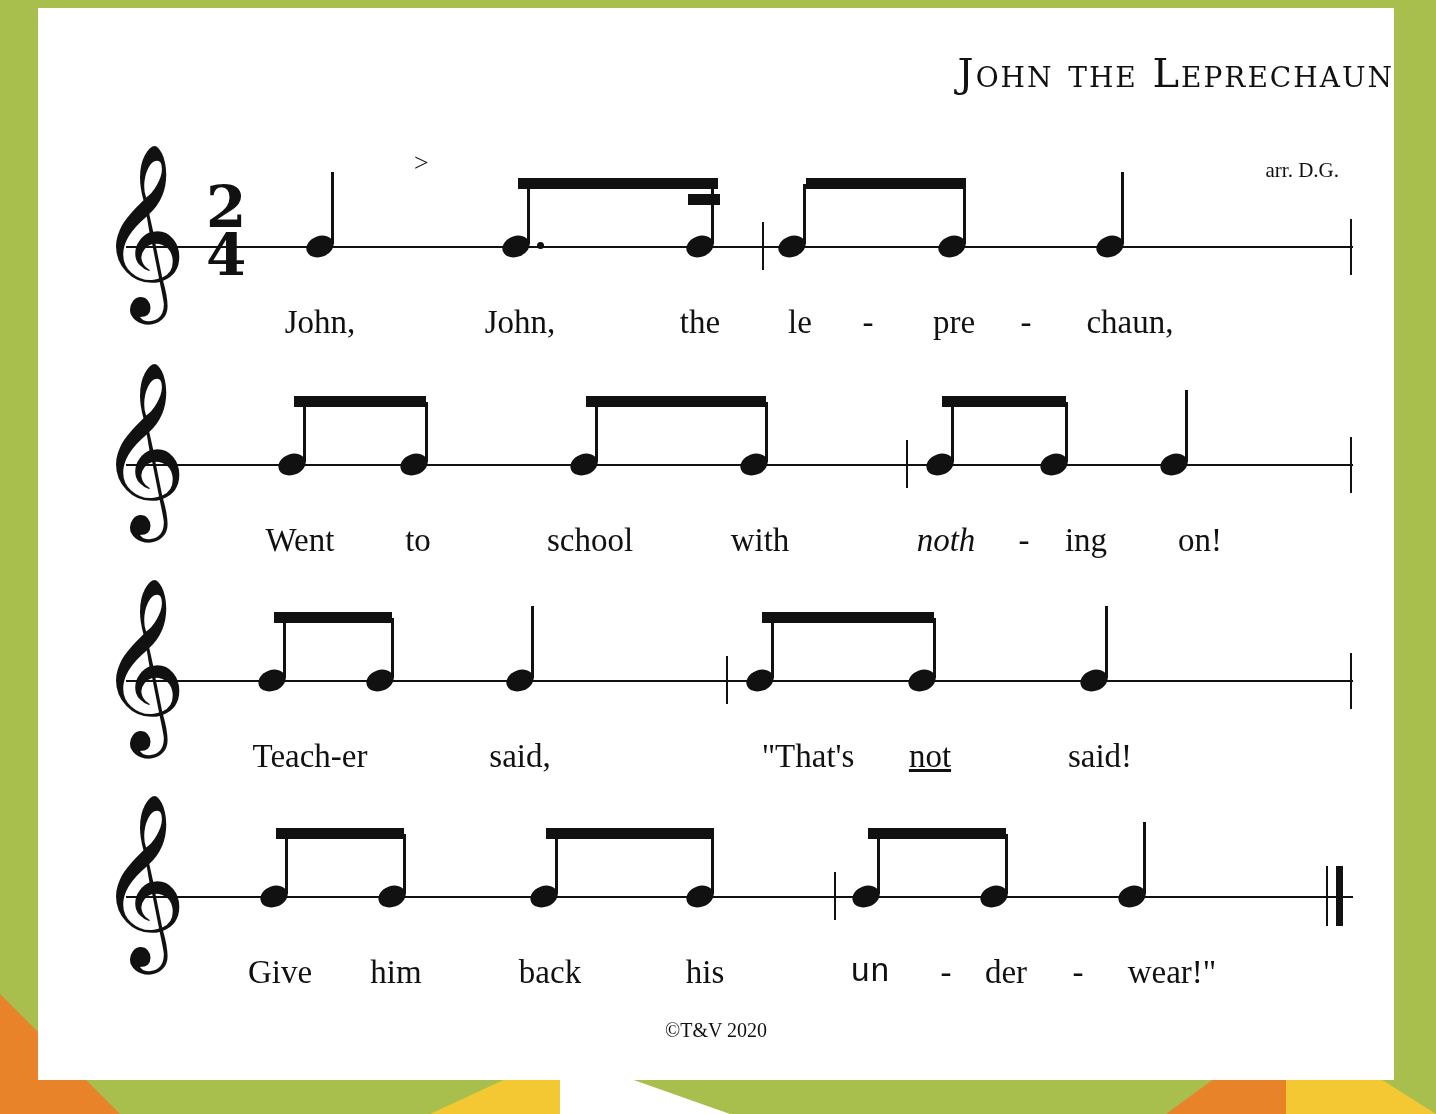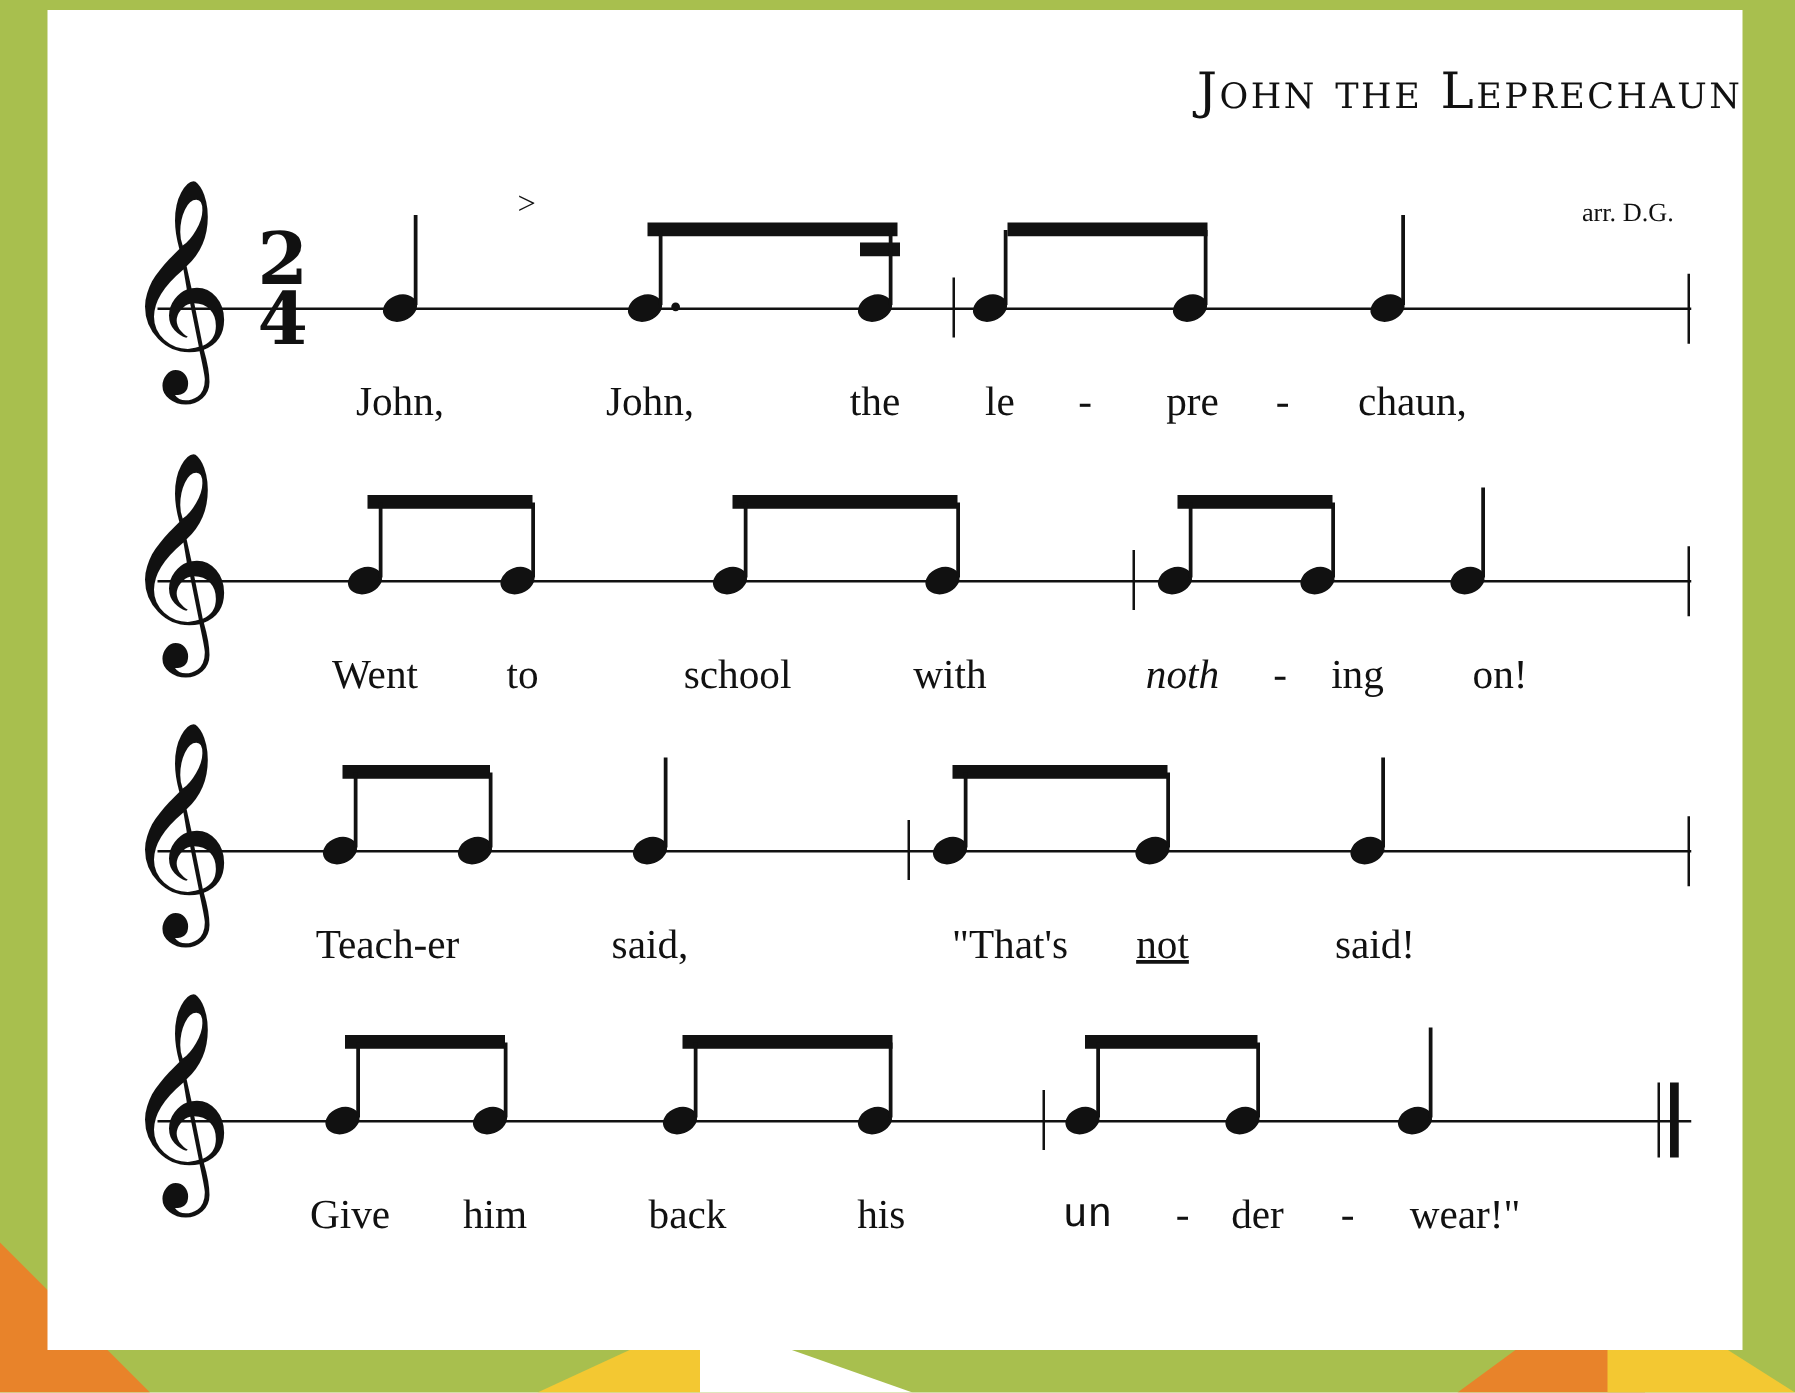--- a/index.html
+++ b/index.html
@@ -439,15 +439,16 @@
       <div class="lyric" style="left:318px;">him</div>
       <div class="lyric" style="left:472px;">back</div>
       <div class="lyric" style="left:600px;margin-left:27px;">his</div>
       <div class="lyric" style="left:792px;font-family:Liberation Mono, monospace;">un</div>
       <div class="lyric" style="left:868px;">-</div>
       <div class="lyric" style="left:928px;">der</div>
       <div class="lyric" style="left:1000px;">-</div>
       <div class="lyric" style="left:1094px;">wear!"</div>
     </div>
 
+    <div id="copyright">©T&amp;V 2020</div>
 
   </div>
 </div>
 
 </body></html>

